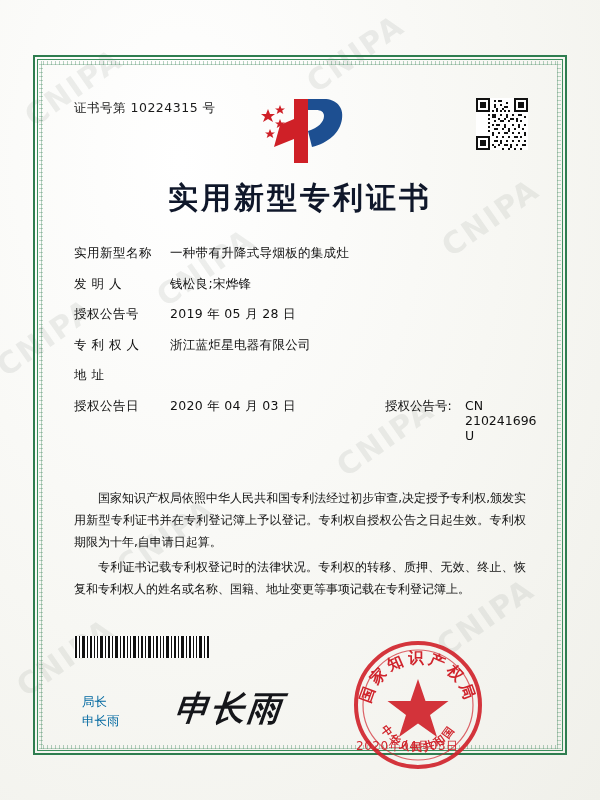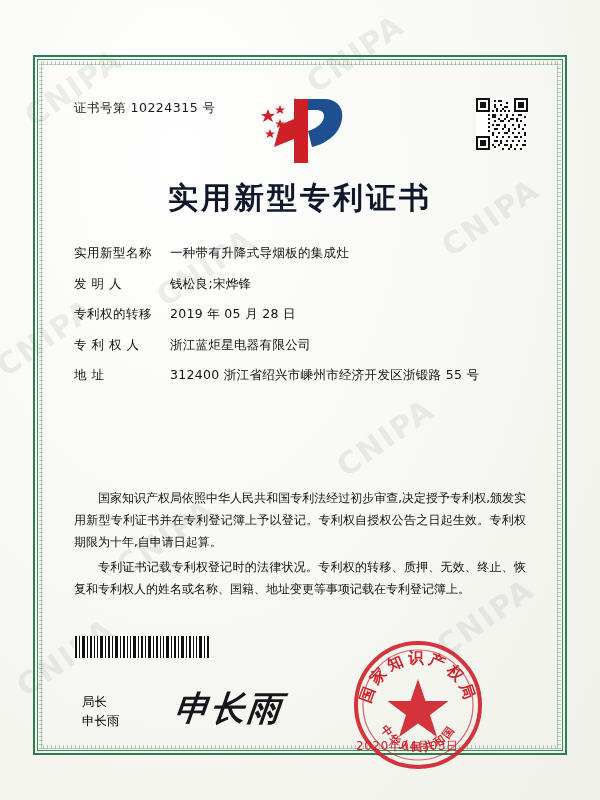--- a/index.html
+++ b/index.html
@@ -193,21 +193,21 @@
     width: 136px;
     height: 22px;
   }
 
   
   .sig-label {
     position: absolute;
     left: 82px;
     top: 692px;
     font-size: 12.5px;
-    color: #000000;
+    color: #0369a1;
     line-height: 1.55;
   }
   .sig-hand {
     position: absolute;
     left: 175px;
     top: 686px;
     font-size: 34px;
     font-family: "DejaVu Serif", "Liberation Serif", serif;
     font-style: italic;
     font-weight: bold;
@@ -390,30 +390,35 @@
   <div class="fields">
     <div class="field-row">
       <div class="field-label">实用新型名称</div>
       <div class="field-value">一种带有升降式导烟板的集成灶</div>
     </div>
     <div class="field-row">
       <div class="field-label">发 明 人</div>
       <div class="field-value">钱松良;宋烨锋</div>
     </div>
     <div class="field-row">
-      <div class="field-label">专利权的转移</div>
+      <div class="field-label">授权公告号</div>
       <div class="field-value">2019 年 05 月 28 日</div>
     </div>
     <div class="field-row">
       <div class="field-label">专 利 权 人</div>
       <div class="field-value">浙江蓝炬星电器有限公司</div>
     </div>
     <div class="field-row">
       <div class="field-label">地 址</div>
-      <div class="field-value">312400 浙江省绍兴市嵊州市经济开发区浙锻路 55 号</div>
+    </div>
+    <div class="field-row dual">
+      <div class="field-label">授权公告日</div>
+      <div class="field-value">2020 年 04 月 03 日</div>
+      <div class="field-label2">授权公告号:</div>
+      <div class="field-value2">CN 210241696 U</div>
     </div>
   </div>
 
   <div class="paras">
     <p>国家知识产权局依照中华人民共和国专利法经过初步审查,决定授予专利权,颁发实用新型专利证书并在专利登记簿上予以登记。专利权自授权公告之日起生效。专利权期限为十年,自申请日起算。</p>
     <p>专利证书记载专利权登记时的法律状况。专利权的转移、质押、无效、终止、恢复和专利权人的姓名或名称、国籍、地址变更等事项记载在专利登记簿上。</p>
   </div>
 
   <div class="barcode">
     <svg width="136" height="22" viewBox="0 0 136 22" xmlns="http://www.w3.org/2000/svg" shape-rendering="crispEdges">

